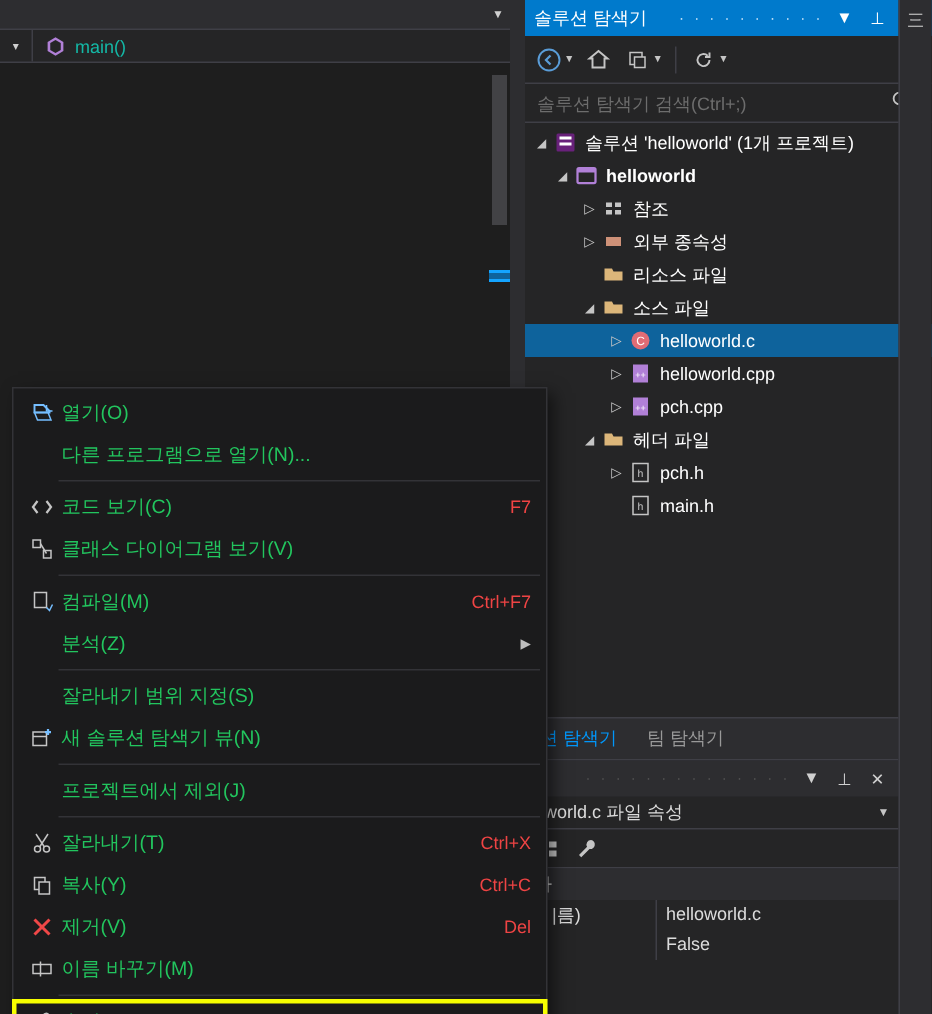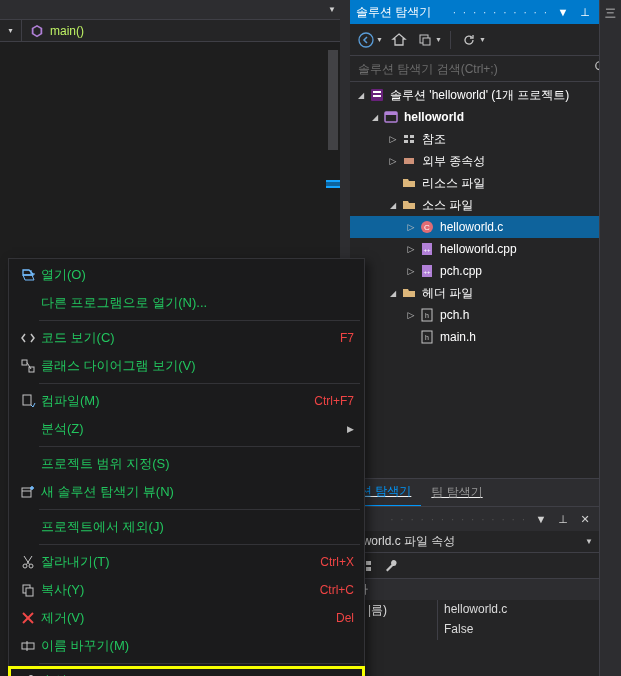--- a/index.html
+++ b/index.html
@@ -59,21 +59,21 @@
     padding: 0 8px;
     gap: 6px;
     height: 100%;
   }
   .icon-method {
     width: 14px; height: 14px;
     display: inline-flex;
     align-items: center; justify-content: center;
   }
   .icon-method svg { width: 14px; height: 14px; }
-  .scope-text { color: #bef264; text-align: center; }
+  .scope-text { color: #14b8a6; text-align: center; }
 
   .splitter-handle {
     position: absolute;
     right: 10px; top: 48px;
     width: 18px; height: 18px;
     display: flex; align-items: center; justify-content: center;
   }
   .splitter-handle::before {
     content: "";
     display: block;
@@ -243,24 +243,23 @@
   
   .d0 { padding-left: 4px; }
   .d1 { padding-left: 18px; }
   .d2 { padding-left: 36px; }
   .d3 { padding-left: 54px; }
 
   
   .panels-tabstrip {
     height: 28px;
     display: flex;
-    align-items: center;
+    align-items: flex-start;
     border-top: 1px solid #3f3f46;
     background: #2d2d30;
-    text-decoration: underline;
   }
   .bottom-tab {
     padding: 5px 10px;
     color: #999;
     font-size: 12px;
   }
   .bottom-tab.active {
     color: #0097fb;
     border-bottom: 2px solid #0097fb;
   }
@@ -674,21 +673,21 @@
     <span class="menu-shortcut">Ctrl+F7</span>
   </div>
   <div class="menu-item">
     <span class="menu-icon"></span>
     <span class="menu-label">분석(Z)</span>
     <span class="menu-sub">▶</span>
   </div>
   <div class="menu-sep"></div>
   <div class="menu-item">
     <span class="menu-icon"></span>
-    <span class="menu-label">프로젝트 범위 지정(S)</span>
+    <span class="menu-label">잘라내기 범위 지정(S)</span>
   </div>
   <div class="menu-item">
     <span class="menu-icon">
       <svg viewBox="0 0 16 16">
           <rect x="2" y="4" width="9" height="9" fill="none" stroke="#c5c5c5"></rect>
           <line x1="2" y1="7" x2="11" y2="7" stroke="#c5c5c5"></line>
           <path d="M12 2v4M10 4h4" stroke="#75beff" stroke-width="1.5"></path>
         </svg>
     </span>
     <span class="menu-label">새 솔루션 탐색기 뷰(N)</span>

